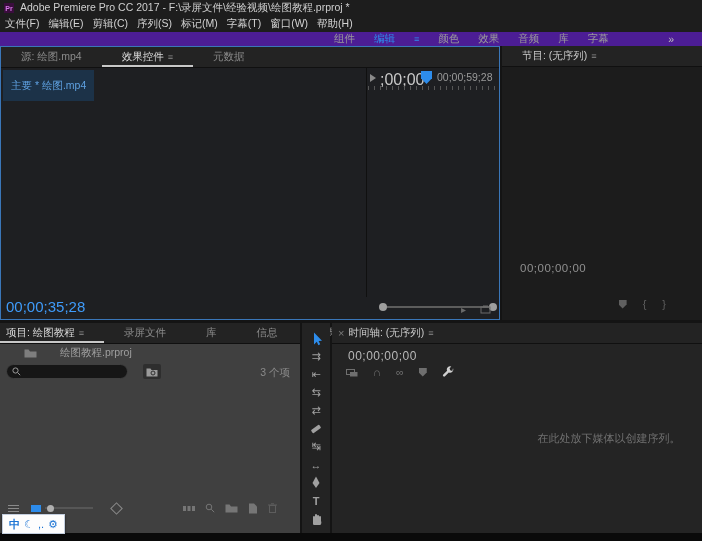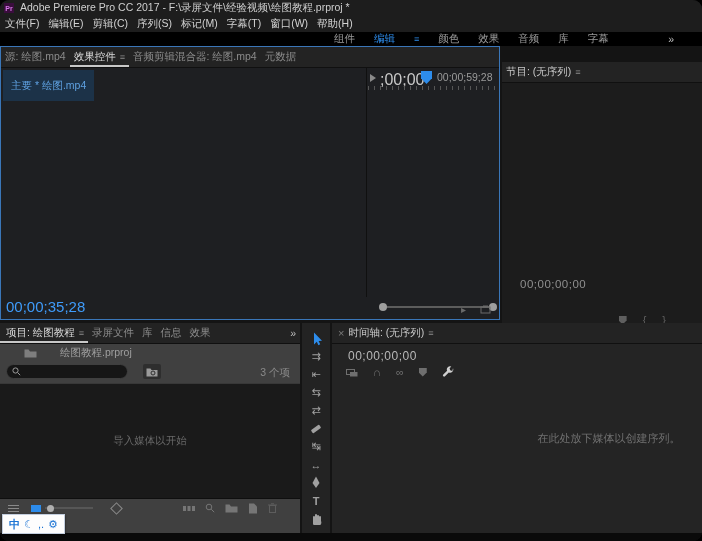--- a/index.html
+++ b/index.html
@@ -1,38 +1,38 @@
 <!DOCTYPE html>
 <html><head>
 <meta charset="utf-8">
 <style>
   html,body{margin:0;padding:0;background:#000;}
   .window{position:relative;width:702px;height:541px;background:#141414;
-    font-family:"Liberation Sans","DejaVu Sans",sans-serif;color:#c8c8c8;overflow:hidden;border-radius:9px;
+    font-family:"Liberation Sans","DejaVu Sans",sans-serif;color:#c8c8c8;overflow:hidden;
     -webkit-font-smoothing:antialiased;}
   
   .titlebar{position:absolute;left:0;top:0;width:702px;height:16px;background:#1d1d1d;
     display:flex;align-items:center;font-size:10.5px;color:#cfcfcf;}
   .appicon{width:10px;height:10px;margin:0 6px 0 4px;background:#3a0d3d;color:#d678e8;
     font-size:7px;font-weight:bold;display:flex;align-items:center;justify-content:center;}
   .menubar{position:absolute;left:0;top:16px;width:702px;height:16px;background:#1d1d1d;
     display:flex;align-items:center;gap:9px;padding-left:5px;font-size:10.5px;color:#d2d2d2;}
   .menubar span{cursor:default;}
-  .wsbar{position:absolute;left:0;top:32px;width:702px;height:14px;background:#000000;
+  .wsbar{position:absolute;left:0;top:32px;width:702px;height:14px;background:#4c1d95;
     display:flex;align-items:center;font-size:10.5px;color:#9a9a9a;}
   .wstabs{display:flex;gap:19px;margin-left:334px;align-items:center;}
   .wstab{cursor:default;}
   .wstab.active{color:#2d8ceb;}
   .wsmenu{color:#2d8ceb;font-size:9px;}
   .wsoverflow{position:absolute;right:28px;color:#bdbdbd;}
   
   .panel{position:absolute;background:#1f1f1f;}
   .tabbar{height:20px;background:#232323;display:flex;align-items:center;gap:0;
     font-size:10.5px;color:#8b8b8b;border-bottom:1px solid #101010;}
-  .tab{padding:0 4px;height:20px;display:flex;align-items:center;gap:4px;cursor:default;white-space:nowrap;}
+  .tab{padding:0 20px;height:20px;display:flex;align-items:center;gap:4px;cursor:default;white-space:nowrap;}
   .tab.active{color:#d8d8d8;box-shadow:inset 0 -2px 0 #c8c8c8;}
   .pmenu{font-size:9px;color:#8b8b8b;}
   
   #ec{left:0;top:46px;width:500px;height:274px;border:1px solid #3a76b8;box-sizing:border-box;background:#1e1f22;}
   .ec-clip{position:absolute;left:2px;top:23px;height:15px;padding:8px 8px;background:#1c3248;
     color:#5ea0e0;font-size:10.5px;display:flex;align-items:center;}
   .ec-divider{position:absolute;left:365px;top:21px;bottom:22px;width:1px;background:#101010;}
   .ec-play{position:absolute;left:369px;top:27px;width:0;height:0;
     border-left:6px solid #8a8a8a;border-top:4px solid transparent;border-bottom:4px solid transparent;}
   .ec-tc1{position:absolute;left:379px;top:24px;font-size:16px;color:#c9c9c9;}
@@ -40,21 +40,21 @@
   .pent{clip-path:polygon(0 0,100% 0,100% 55%,50% 100%,0 55%);}
   .ec-marker{position:absolute;left:420px;top:24px;width:11px;height:13px;background:#2d8ceb;}
   .ec-ruler{position:absolute;left:367px;top:39px;width:130px;height:4px;
     background:repeating-linear-gradient(90deg,#565656 0 1px,transparent 1px 6px);}
   .ec-scroll{position:absolute;left:378px;top:256px;width:118px;height:8px;}
   .ec-scroll .line{position:absolute;left:4px;right:4px;top:3px;height:2px;background:#5c5c5c;}
   .ec-scroll .knob{position:absolute;top:0;width:8px;height:8px;border-radius:50%;background:#9e9e9e;}
   .ec-btc{position:absolute;left:5px;bottom:4px;font-size:15px;color:#3f9bfa;}
   .ec-icons{position:absolute;right:8px;bottom:4px;display:flex;gap:14px;color:#6a6a6a;font-size:10px;align-items:center;}
   
-  #pg{left:502px;top:46px;width:200px;height:274px;background:#1c1c1c;margin-top:16px;}
+  #pg{left:502px;top:46px;width:200px;height:274px;background:#1c1c1c;}
   #pg .tabbar{background:#232323;}
   .pg-tc{position:absolute;left:18px;top:216px;font-size:11.5px;color:#8f8f8f;letter-spacing:.5px;}
   .pg-ctrl{position:absolute;right:36px;bottom:10px;display:flex;gap:16px;align-items:center;color:#5f5f5f;font-size:11px;}
   .pg-marker{width:8px;height:9px;background:#5f5f5f;}
   
   #pj{left:0;top:323px;width:300px;height:210px;background:#404040;}
   .pj-row{position:absolute;left:0;top:22px;height:16px;display:flex;align-items:center;gap:23px;
     padding-left:24px;font-size:10.5px;color:#9f9f9f;}
   .pj-search{position:absolute;left:6px;top:41px;width:122px;height:15px;background:#161616;
     border:1px solid #3f3f3f;border-radius:8px;display:flex;align-items:center;padding-left:5px;box-sizing:border-box;}
@@ -131,23 +131,20 @@
   <div class="panel" id="ec">
     <div class="tabbar">
       <div class="tab">
           <span>源: 绘图.mp4</span>
         </div>
       <div class="tab active">
         <span>效果控件</span>
         <span class="pmenu">≡</span>
       </div>
       <div class="tab">
-          <span>音频剪辑混合器: 绘图.mp4</span>
-        </div>
-      <div class="tab">
           <span>元数据</span>
         </div>
     </div>
     <div class="ec-clip">主要 * 绘图.mp4</div>
     <div class="ec-divider"></div>
     <div class="ec-play"></div>
     <span class="ec-tc1">;00;00</span>
     <div class="ec-marker pent"></div>
     <span class="ec-dur">00;00;59;28</span>
     <div class="ec-ruler"></div>
@@ -220,23 +217,20 @@
       </span>
       <input value="" style="">
     </div>
     <div class="pj-binbtn">
       <svg width="12" height="10" viewBox="0 0 12 10">
           <path d="M0.5 1.5h4l1 1.5h6v6.5h-11z" fill="#9a9a9a"></path>
           <circle cx="7" cy="6" r="2" fill="none" stroke="#2e2e2e"></circle>
         </svg>
     </div>
     <span class="pj-count">3 个项</span>
-    <div class="pj-list">
-      <span class="pj-empty">导入媒体以开始</span>
-    </div>
     <div class="pj-tools">
       <span class="ico" style="margin-left:8px">
         <svg width="11" height="9" viewBox="0 0 11 9">
             <g stroke="#8a8a8a">
               <line x1="0" y1="1.5" x2="11" y2="1.5"></line>
               <line x1="0" y1="4.5" x2="11" y2="4.5"></line>
               <line x1="0" y1="7.5" x2="11" y2="7.5"></line>
             </g>
           </svg>
       </span>

